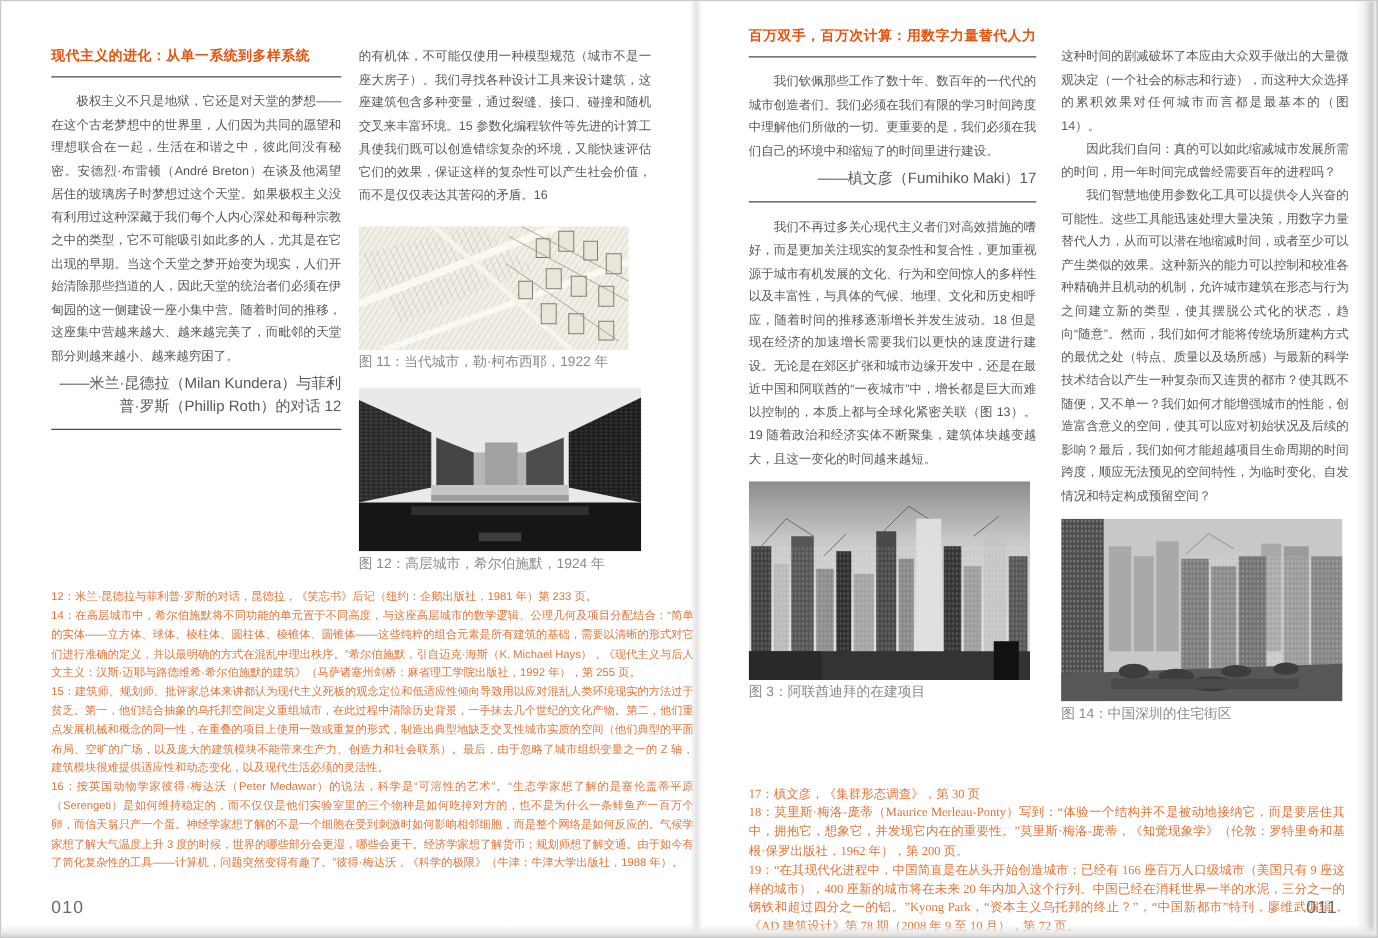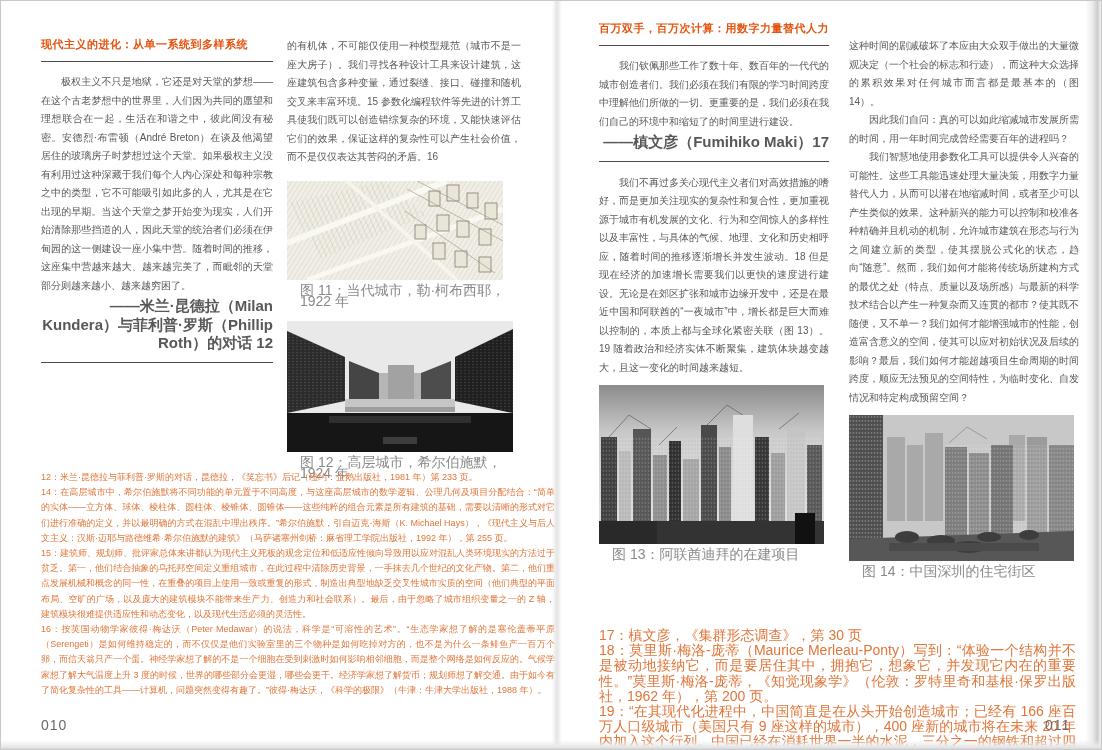--- a/index.html
+++ b/index.html
@@ -7,28 +7,28 @@
     position:relative; width:1102px; height:750px; margin:0 auto;
     background:#ffffff; border:1px solid #c9c9c9; box-sizing:border-box;
     overflow:hidden; font-family:"Liberation Sans", sans-serif;
   }
   .col { position:absolute; }
   .heading { font-size:11px; font-weight:bold; color:#e5530f; margin:0 0 9px 0; white-space:nowrap; letter-spacing:0.5px; }
   .rule  { border:none; border-top:1px solid #4a4a4a; margin:0 0 11px 0; }
   .rule2 { border:none; border-top:1px solid #4a4a4a; margin:9px 0 12px 0; }
   p.body { font-size:10px; line-height:18.5px; color:#585858; text-align:justify; margin:0; text-indent:2em; }
   p.body.cont { text-indent:0; }
-  .attribution { font-size:15px; line-height:18.5px; color:#585858; text-align:right; margin:2px 0 0 0;font-weight:bold; }
+  .attribution { font-size:12px; line-height:18.5px; color:#585858; text-align:right; margin:2px 0 0 0; }
   figure { margin:14px 0 0 0; }
   figure.snug { margin-top:8px; }
   figure svg { display:block; }
-  figcaption { font-size:14px; color:#8a8a8a; margin-top:5px; line-height:11px;margin-left:13px; }
+  figcaption { font-size:11px; color:#8a8a8a; margin-top:5px; line-height:11px; }
   .fnblock { position:absolute; }
   .fn { font-size:9px; line-height:15.2px; color:#e0763a; text-align:justify; margin:0; }
-  .fnblock.right .fn { font-size:14px; }
+  .fnblock.right .fn { font-size:10px;font-family:Liberation Serif, serif; }
   .pagenum { position:absolute; top:716px; font-size:14px; color:#6a6a6a; letter-spacing:1px; }
   .spine { position:absolute; left:551px; top:0; width:10px; height:100%;
     background:linear-gradient(90deg, rgba(255,255,255,0), #e4e4e4 50%, rgba(255,255,255,0)); }
   .right-edge { position:absolute; right:0; top:0; width:16px; height:100%;
     background:linear-gradient(90deg, rgba(255,255,255,0) 0%, #ededed 45%, #cccccc 78%, #f3f3f3 100%); }
   .bottom-edge { position:absolute; left:0; bottom:0; width:100%; height:9px;
     background:linear-gradient(180deg, rgba(255,255,255,0), #eaeaea 70%, #d8d8d8); }
 </style>
 </head>
 <body>
@@ -159,21 +159,21 @@
         <rect x="134" y="30" width="20" height="108" fill="#dedede"></rect>
         <rect x="156" y="52" width="14" height="86" fill="#343434"></rect>
         <rect x="172" y="68" width="14" height="70" fill="#9d9d9d"></rect>
         <rect x="188" y="44" width="18" height="94" fill="#c5c5c5"></rect>
         <rect x="208" y="60" width="15" height="78" fill="#575757"></rect>
         <rect x="2" y="52" width="221" height="86" fill="url(#win13)" opacity="0.5"></rect>
         <rect x="0" y="136" width="225" height="23" fill="#333333"></rect>
         <rect x="0" y="136" width="58" height="23" fill="#292929"></rect>
         <rect x="196" y="128" width="20" height="31" fill="#111111"></rect>
       </svg>
-      <figcaption>图 13：阿联酋迪拜的在建项目</figcaption>
+      <figcaption>图 3：阿联酋迪拜的在建项目</figcaption>
     </figure>
   </div>
 
   <div class="col" style="left:848px; top:36px; width:230px;">
     <p class="body cont">这种时间的剧减破坏了本应由大众双手做出的大量微观决定（一个社会的标志和行迹），而这种大众选择的累积效果对任何城市而言都是最基本的（图 14）。</p>
     <p class="body">因此我们自问：真的可以如此缩减城市发展所需的时间，用一年时间完成曾经需要百年的进程吗？</p>
     <p class="body">我们智慧地使用参数化工具可以提供令人兴奋的可能性。这些工具能迅速处理大量决策，用数字力量替代人力，从而可以潜在地缩减时间，或者至少可以产生类似的效果。这种新兴的能力可以控制和校准各种精确并且机动的机制，允许城市建筑在形态与行为之间建立新的类型，使其摆脱公式化的状态，趋向“随意”。然而，我们如何才能将传统场所建构方式的最优之处（特点、质量以及场所感）与最新的科学技术结合以产生一种复杂而又连贯的都市？使其既不随便，又不单一？我们如何才能增强城市的性能，创造富含意义的空间，使其可以应对初始状况及后续的影响？最后，我们如何才能超越项目生命周期的时间跨度，顺应无法预见的空间特性，为临时变化、自发情况和特定构成预留空间？</p>
 
     <figure class="snug">
       <svg width="225" height="146" viewBox="0 0 225 146">

